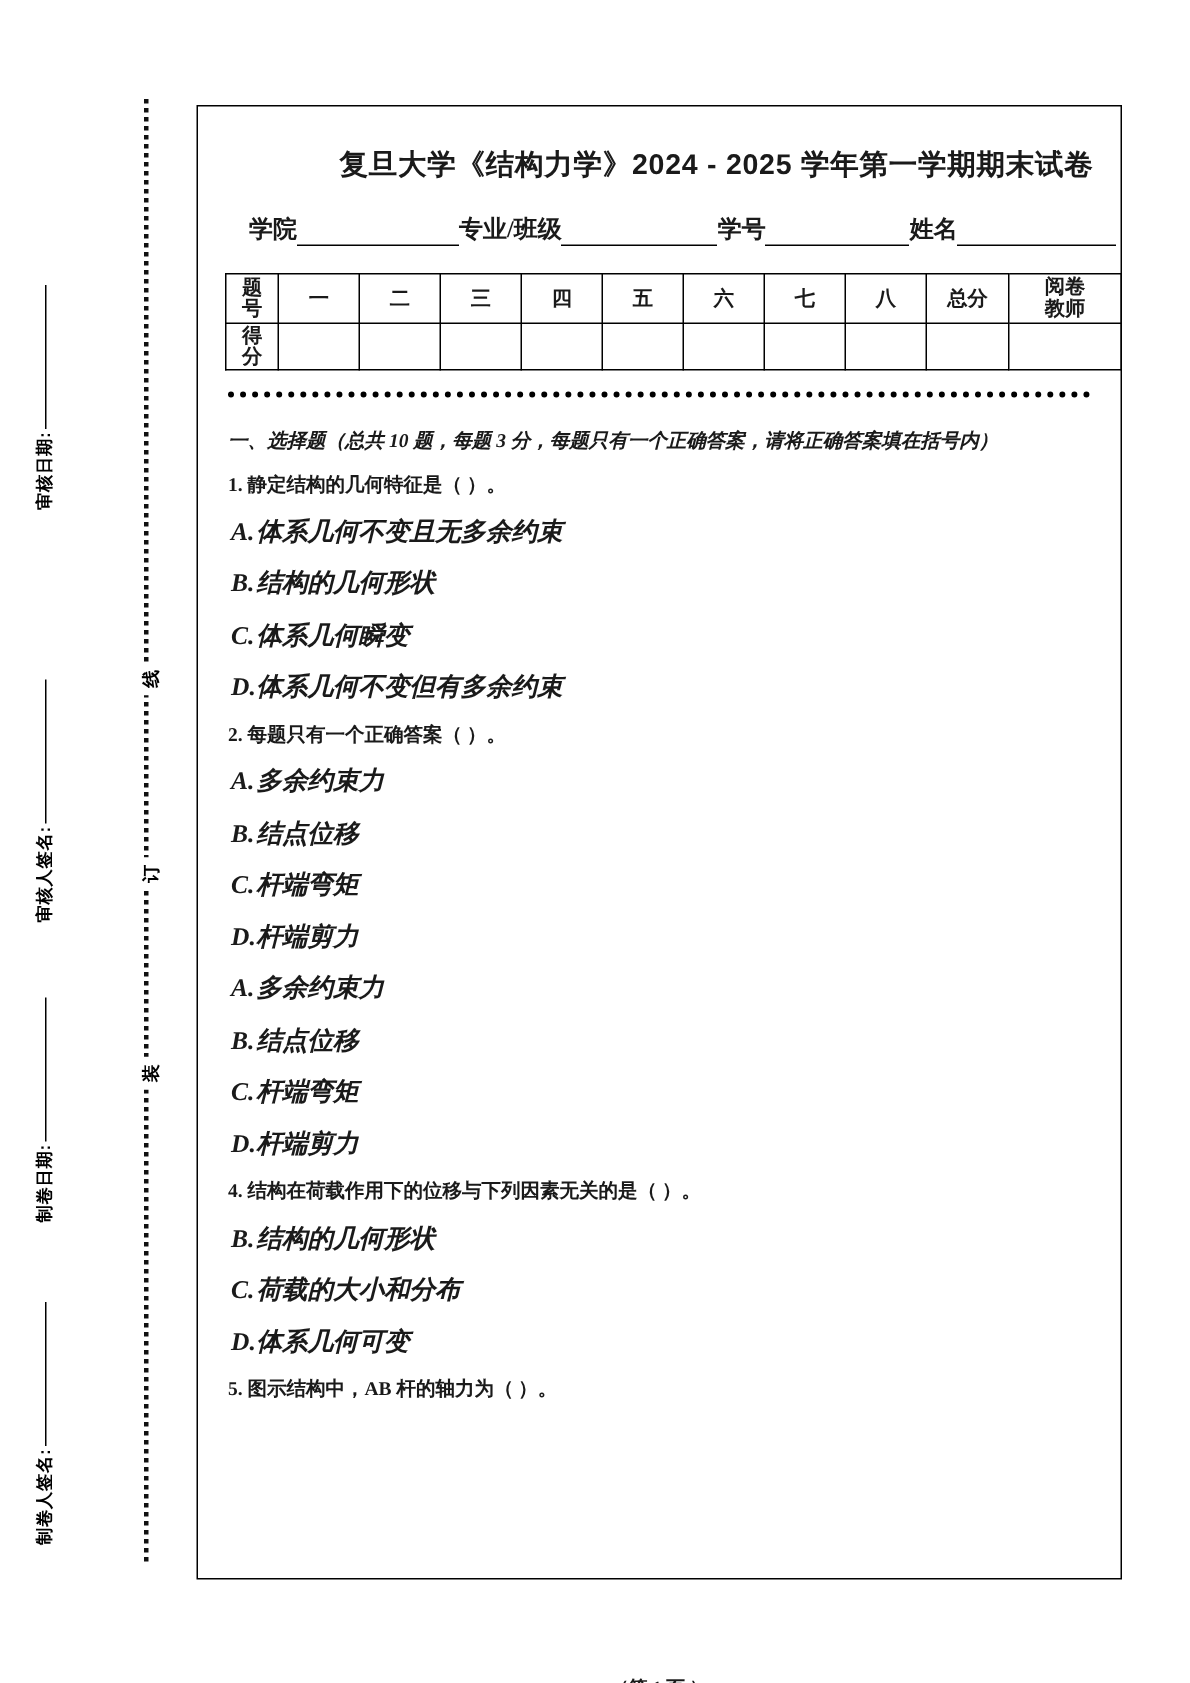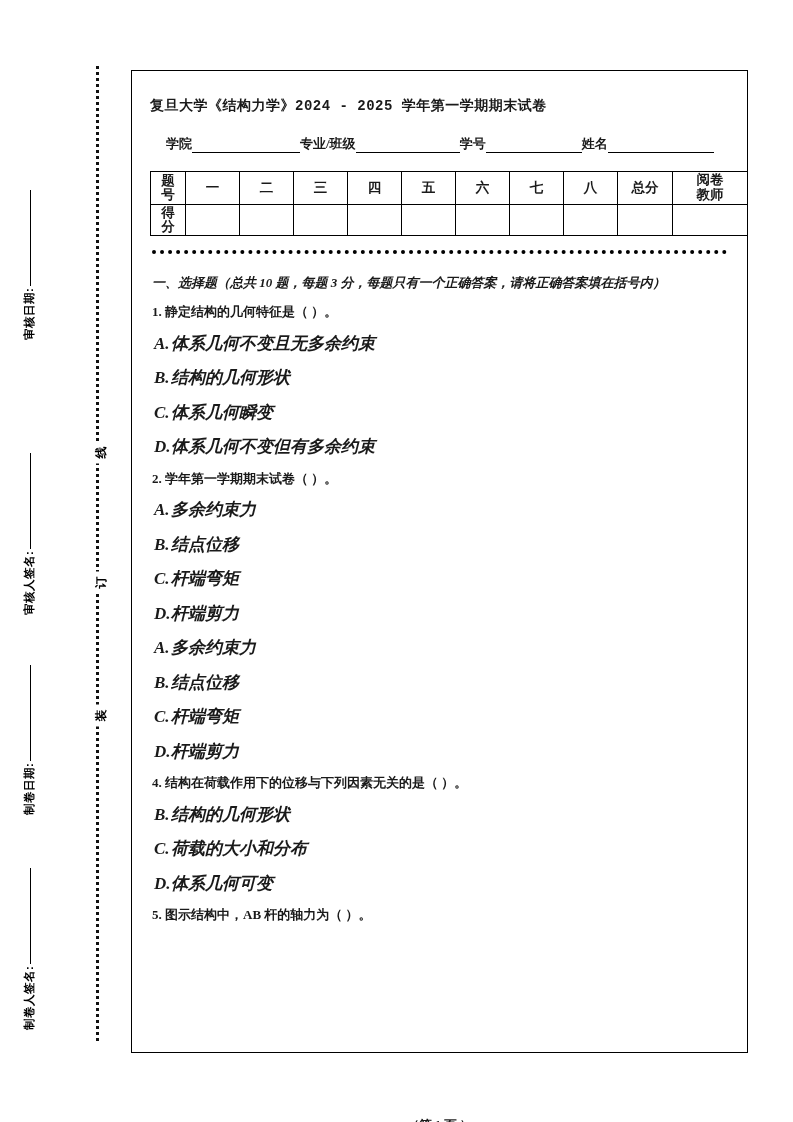--- a/index.html
+++ b/index.html
@@ -81,33 +81,33 @@
     left: 131px;
     top: 70px;
     width: 617px;
     height: 983px;
     border: 1.6px solid #000;
     box-sizing: border-box;
     padding: 16px 18px 0 18px;
   }
 
   .exam-title {
-    text-align: left;
-    font-size: 14px;
+    text-align: right;
+    font-size: 19px;
     font-weight: bold;
     letter-spacing: 0.5px;
     margin: 10px 0 0 0;
-    font-family: Liberation Mono, monospace;
+    font-family: Liberation Sans, sans-serif;
   }
 
   .info-line {
     display: flex;
     align-items: flex-end;
     margin: 20px 6px 0 16px;
-    font-size: 13px;
+    font-size: 16px;
     font-weight: bold;
   }
   .info-item { display: flex; align-items: flex-end; }
   .info-item .lbl { white-space: nowrap; }
   .info-item .blank {
     border-bottom: 1.2px solid #000;
     height: 13px;
   }
   .b-college { width: 108px; }
   .b-major   { width: 104px; }
@@ -295,21 +295,21 @@
     </div>
     <div class="opt">
       <span class="ol">C.</span><span>体系几何瞬变</span>
     </div>
     <div class="opt">
       <span class="ol">D.</span><span>体系几何不变但有多余约束</span>
     </div>
 
     <div class="q">
       <span>2.</span>
-      <span>学年第一学期期末试卷（  ）。</span>
+      <span>每题只有一个正确答案（  ）。</span>
     </div>
     <div class="opt">
       <span class="ol">A.</span><span>多余约束力</span>
     </div>
     <div class="opt">
       <span class="ol">B.</span><span>结点位移</span>
     </div>
     <div class="opt">
       <span class="ol">C.</span><span>杆端弯矩</span>
     </div>

